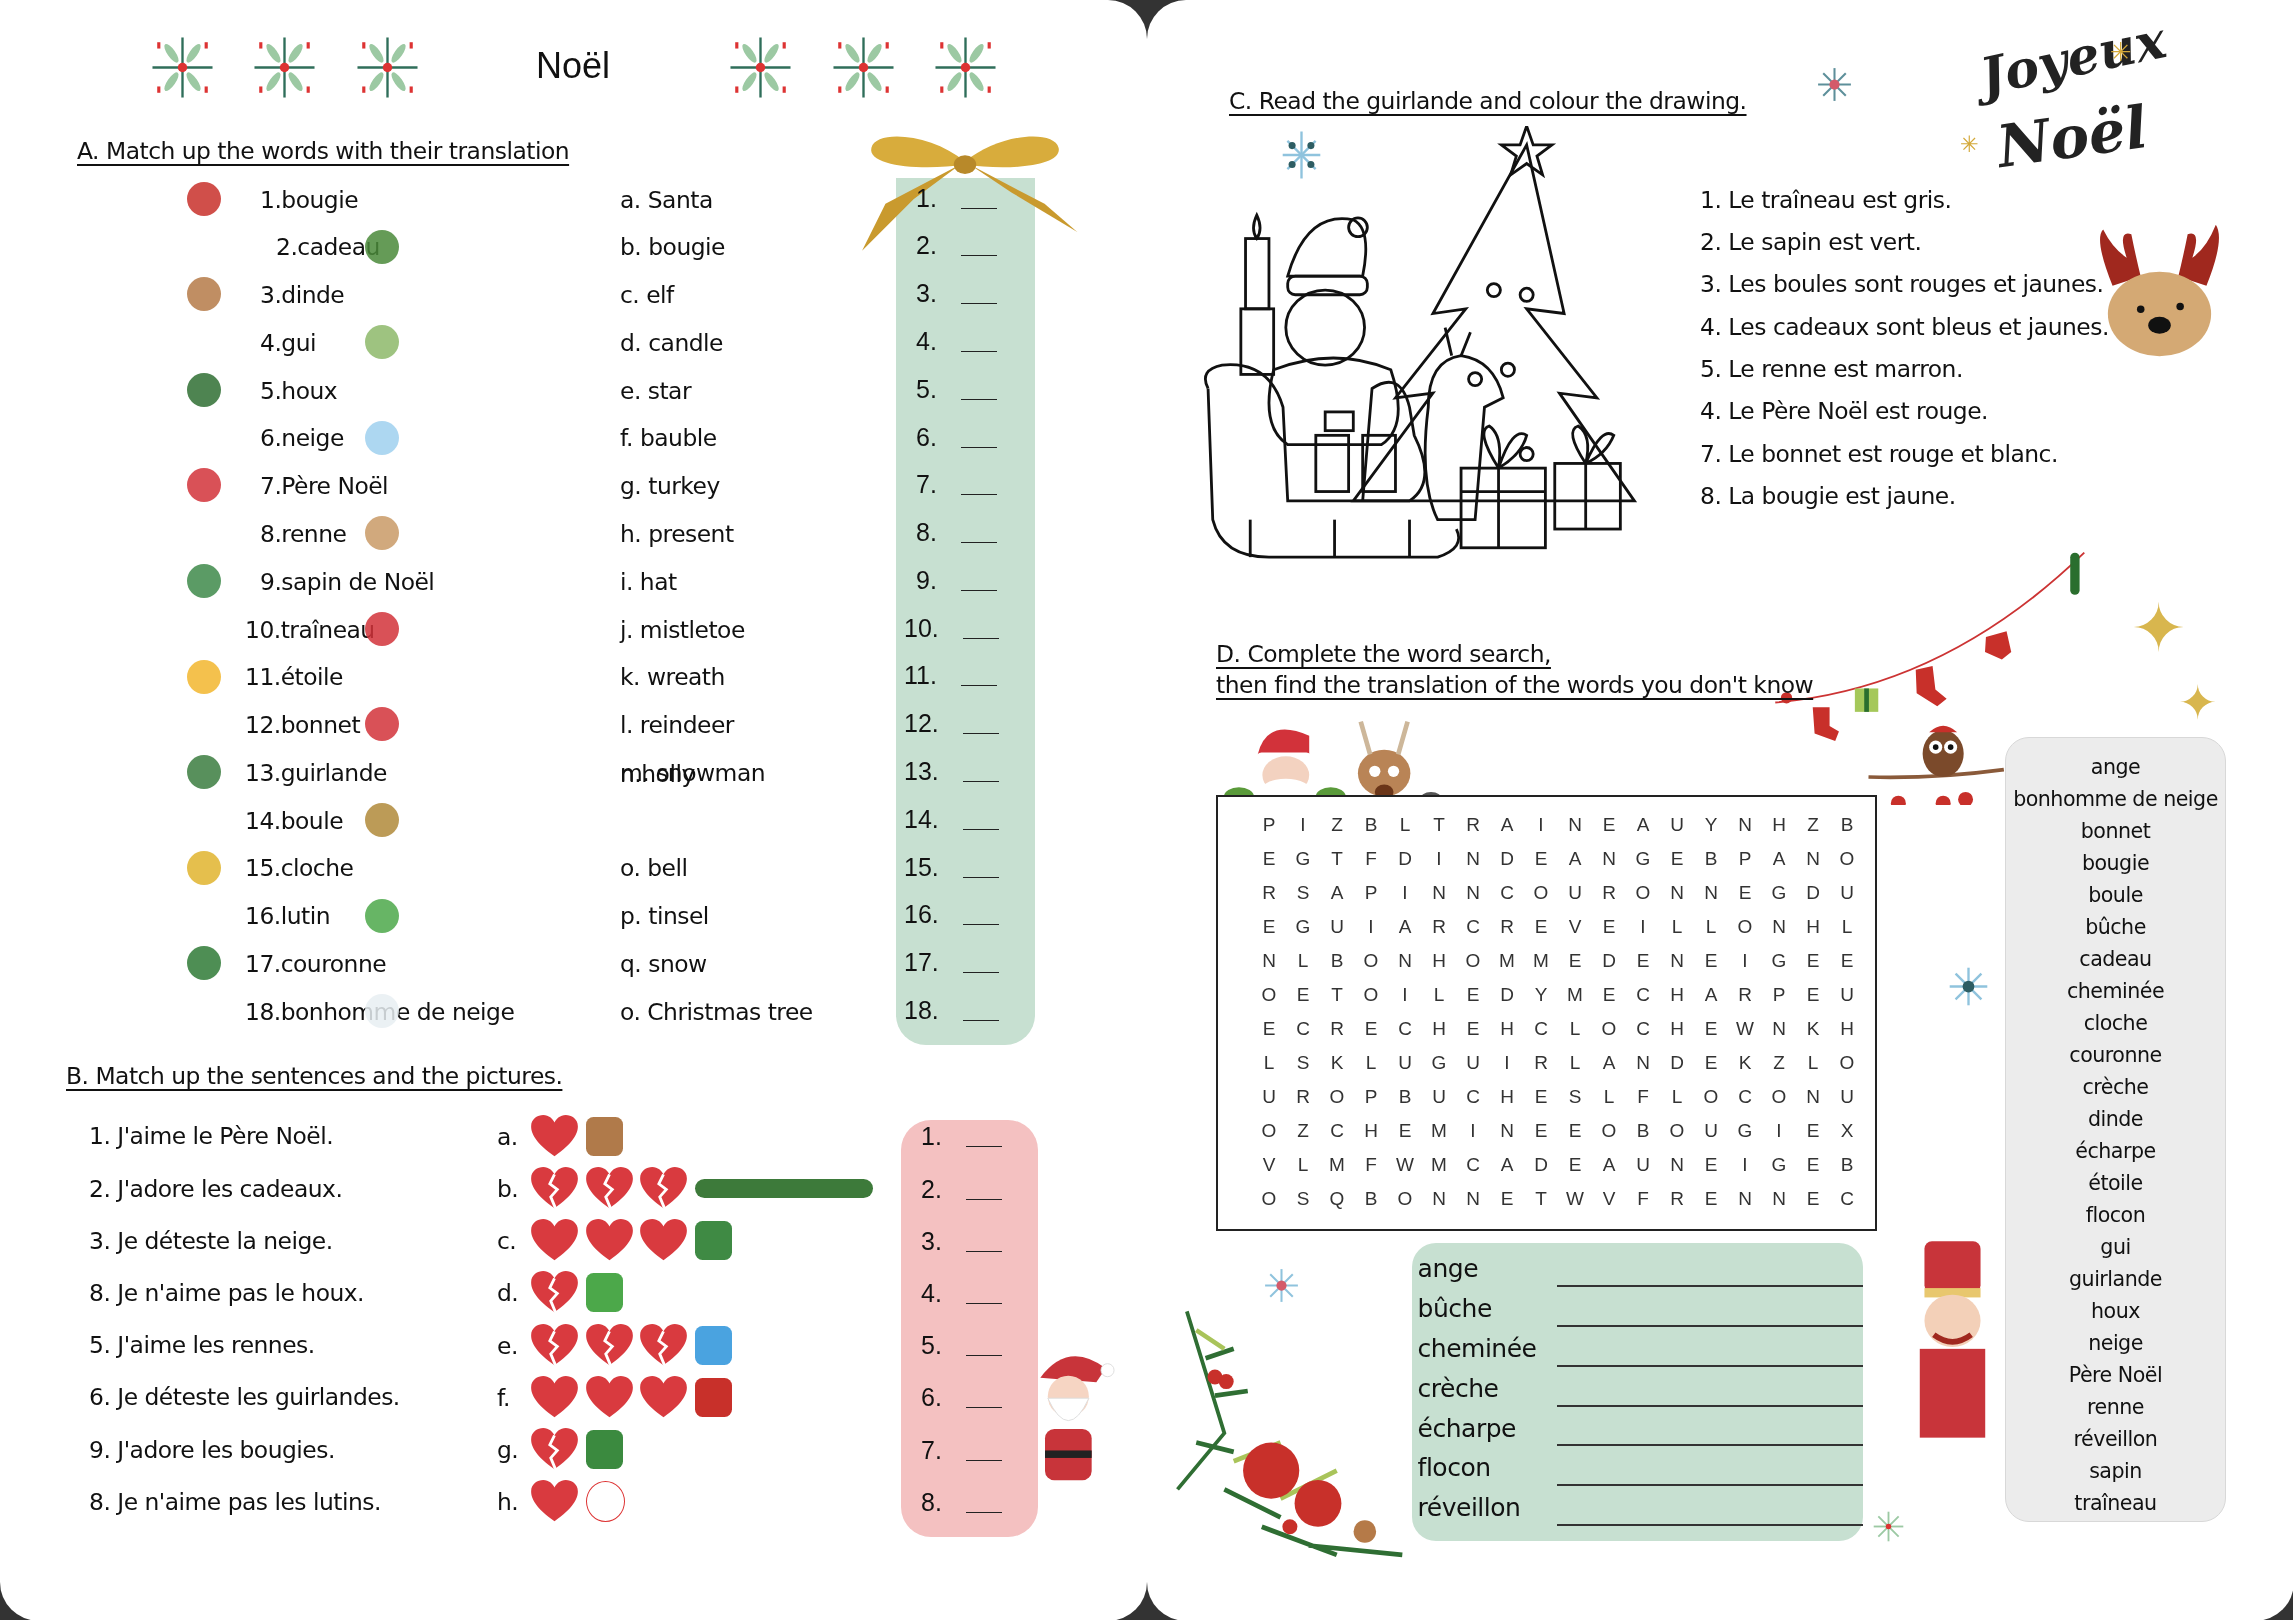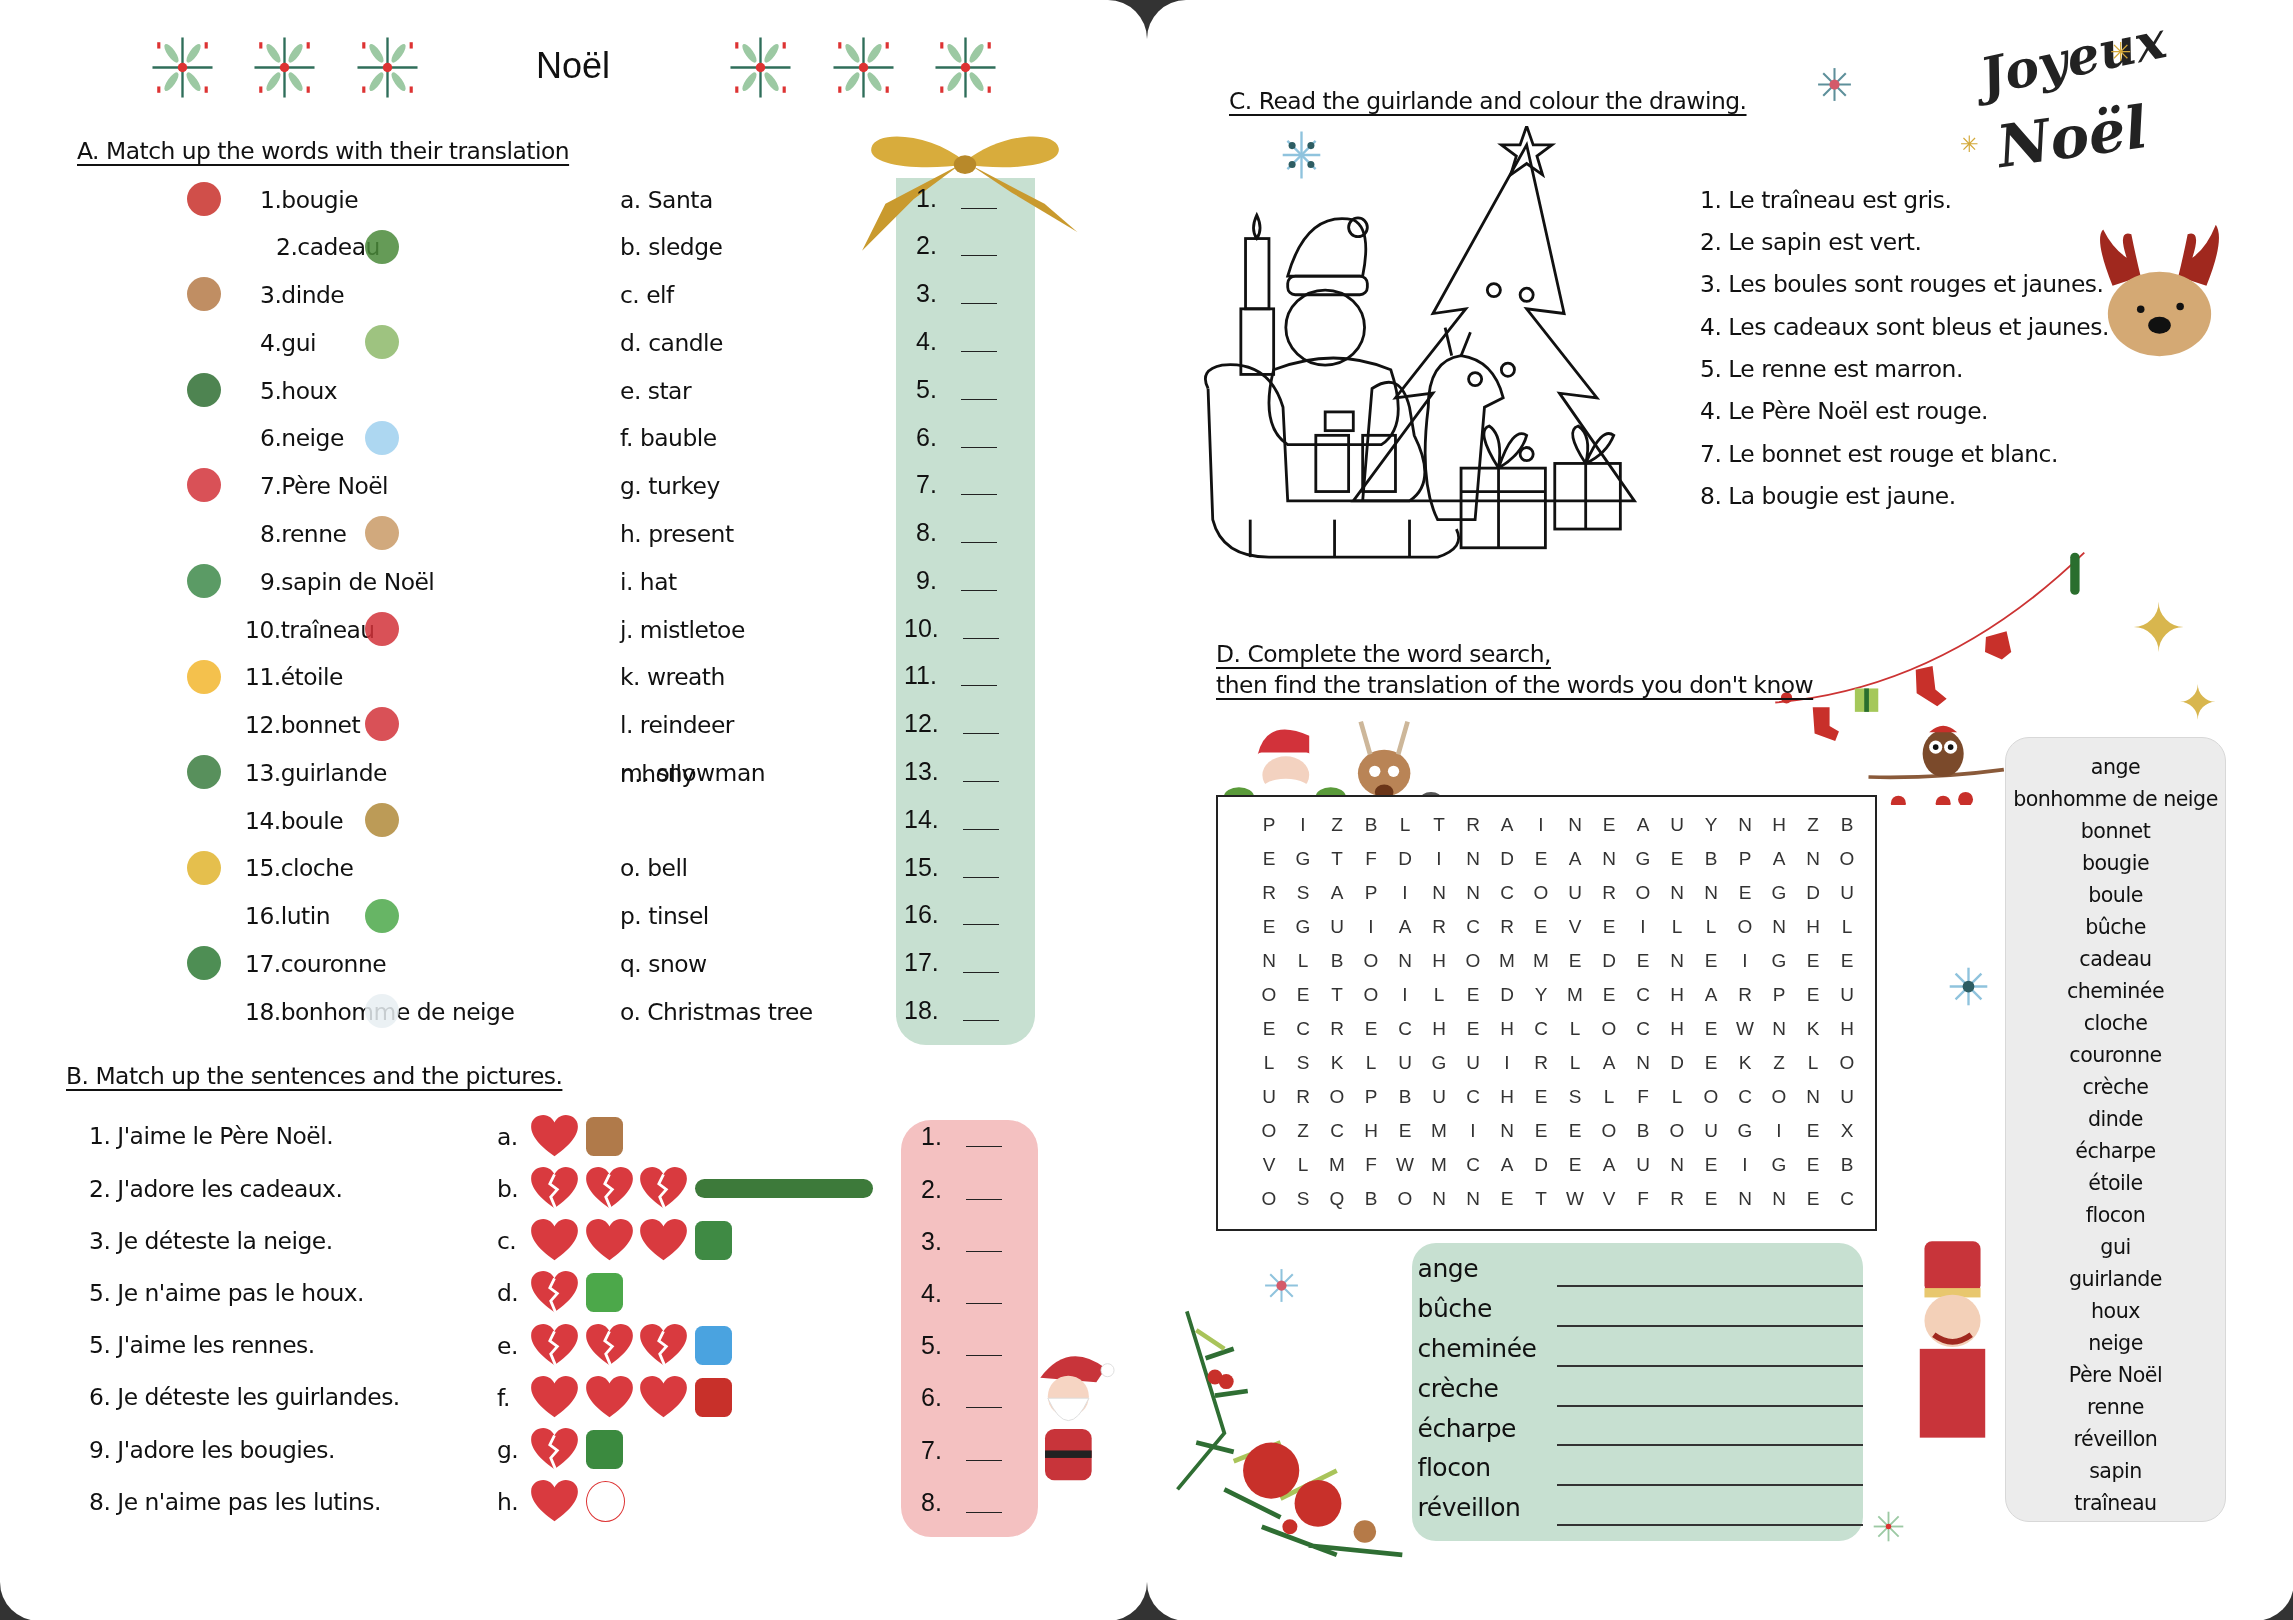--- a/index.html
+++ b/index.html
@@ -188,21 +188,21 @@
       <span class="abs" style="left:187px;top:851px;width:34px;height:34px;border-radius:50%;background:#e0b42e;opacity:0.85"></span>
       <div class="abs hand row-text" style="left:245px;top:902px"><span>16.</span><span>lutin</span></div>
       <span class="abs" style="left:365px;top:899px;width:34px;height:34px;border-radius:50%;background:#4ca84a;opacity:0.85"></span>
       <div class="abs hand row-text" style="left:245px;top:950px"><span>17.</span><span>couronne</span></div>
       <span class="abs" style="left:187px;top:946px;width:34px;height:34px;border-radius:50%;background:#2f7a36;opacity:0.85"></span>
       <div class="abs hand row-text" style="left:245px;top:998px"><span>18.</span><span>bonhomme de neige</span></div>
       <span class="abs" style="left:365px;top:994px;width:34px;height:34px;border-radius:50%;background:#e8eef2;opacity:0.85"></span>
     </div>
   <div id="a-trans">
       <div class="abs hand row-text" style="left:620px;top:186px">a. Santa</div>
-      <div class="abs hand row-text" style="left:620px;top:233px">b. sledge</div>
+      <div class="abs hand row-text" style="left:620px;top:233px">b. bougie</div>
       <div class="abs hand row-text" style="left:620px;top:281px">c. elf</div>
       <div class="abs hand row-text" style="left:620px;top:329px">d. candle</div>
       <div class="abs hand row-text" style="left:620px;top:377px">e. star</div>
       <div class="abs hand row-text" style="left:620px;top:424px">f. bauble</div>
       <div class="abs hand row-text" style="left:620px;top:472px">g. turkey</div>
       <div class="abs hand row-text" style="left:620px;top:520px">h. present</div>
       <div class="abs hand row-text" style="left:620px;top:568px">i. hat</div>
       <div class="abs hand row-text" style="left:620px;top:616px">j. mistletoe</div>
       <div class="abs hand row-text" style="left:620px;top:663px">k. wreath</div>
       <div class="abs hand row-text" style="left:620px;top:711px">l. reindeer</div>
@@ -242,21 +242,21 @@
       <div class="ans-row" style="left:904px;top:900px"><span>16.</span><span class="blank"></span></div>
       <div class="ans-row" style="left:904px;top:948px"><span>17.</span><span class="blank"></span></div>
       <div class="ans-row" style="left:904px;top:996px"><span>18.</span><span class="blank"></span></div>
     </div>
 
   <div class="abs hand h-sec" style="left:66px;top:1062px">B. Match up the sentences and the pictures.</div>
   <div id="b-sentences">
       <div class="abs hand row-text" style="left:89px;top:1122px">1. J'aime le Père Noël.</div>
       <div class="abs hand row-text" style="left:89px;top:1175px">2. J'adore les cadeaux.</div>
       <div class="abs hand row-text" style="left:89px;top:1227px">3. Je déteste la neige.</div>
-      <div class="abs hand row-text" style="left:89px;top:1279px">5. Je n'aime pas le houx.</div>
+      <div class="abs hand row-text" style="left:89px;top:1279px">8. Je n'aime pas le houx.</div>
       <div class="abs hand row-text" style="left:89px;top:1331px">5. J'aime les rennes.</div>
       <div class="abs hand row-text" style="left:89px;top:1383px">6. Je déteste les guirlandes.</div>
       <div class="abs hand row-text" style="left:89px;top:1436px">9. J'adore les bougies.</div>
       <div class="abs hand row-text" style="left:89px;top:1488px">8. Je n'aime pas les lutins.</div>
     </div>
   <div id="b-pictures">
       <div class="abs" style="left:497px;top:1115px;display:flex;align-items:center">
         <span class="hand row-text" style="width:34px;display:inline-block">a.</span>
         <span><svg class="heart" viewBox="0 0 50 46">
             <path d="M25 44 C 5 30 0 20 0 12 C 0 4 7 0 13 0 C 19 0 23 4 25 8 C 27 4 31 0 37 0 C 43 0 50 4 50 12 C 50 20 45 30 25 44 Z" fill="#d93a3f"></path>

